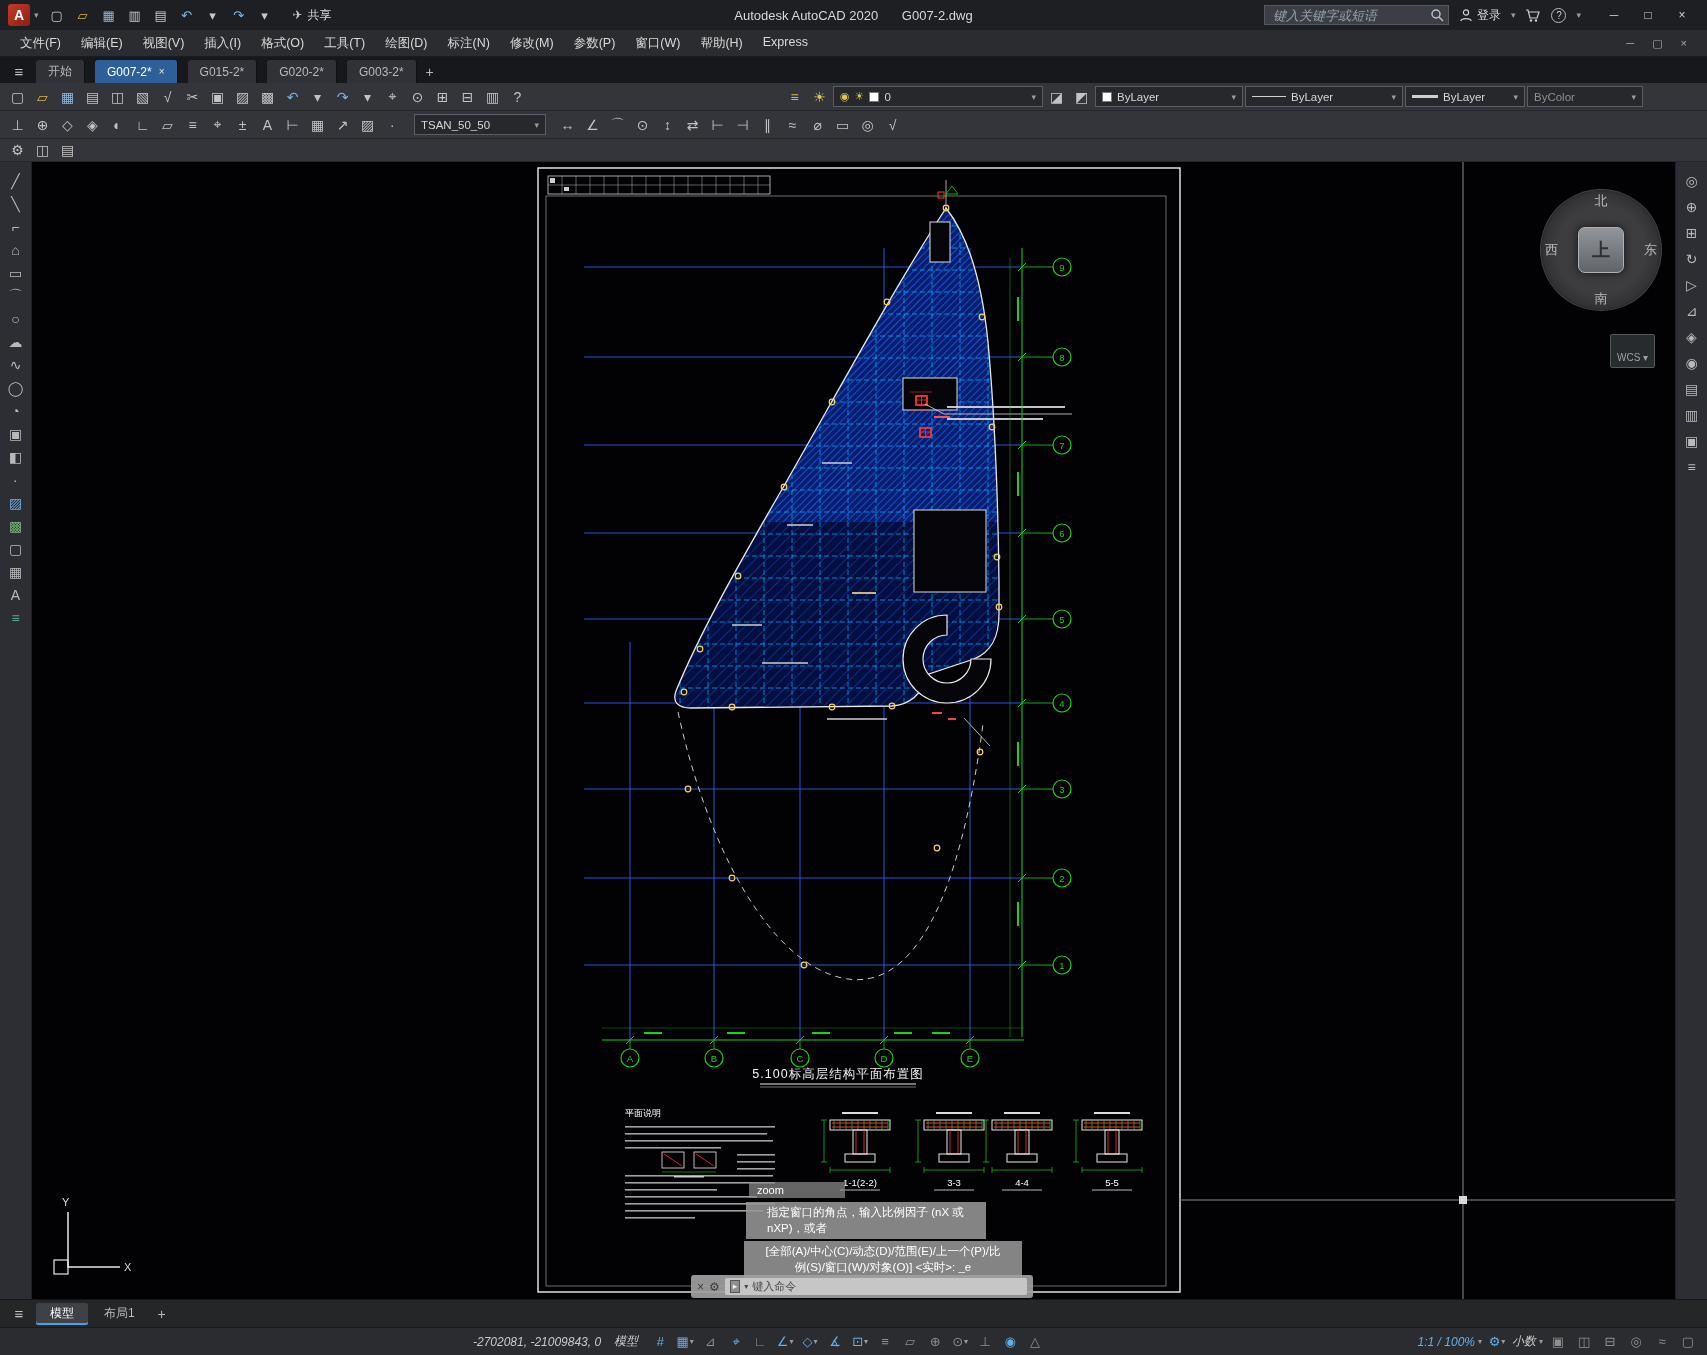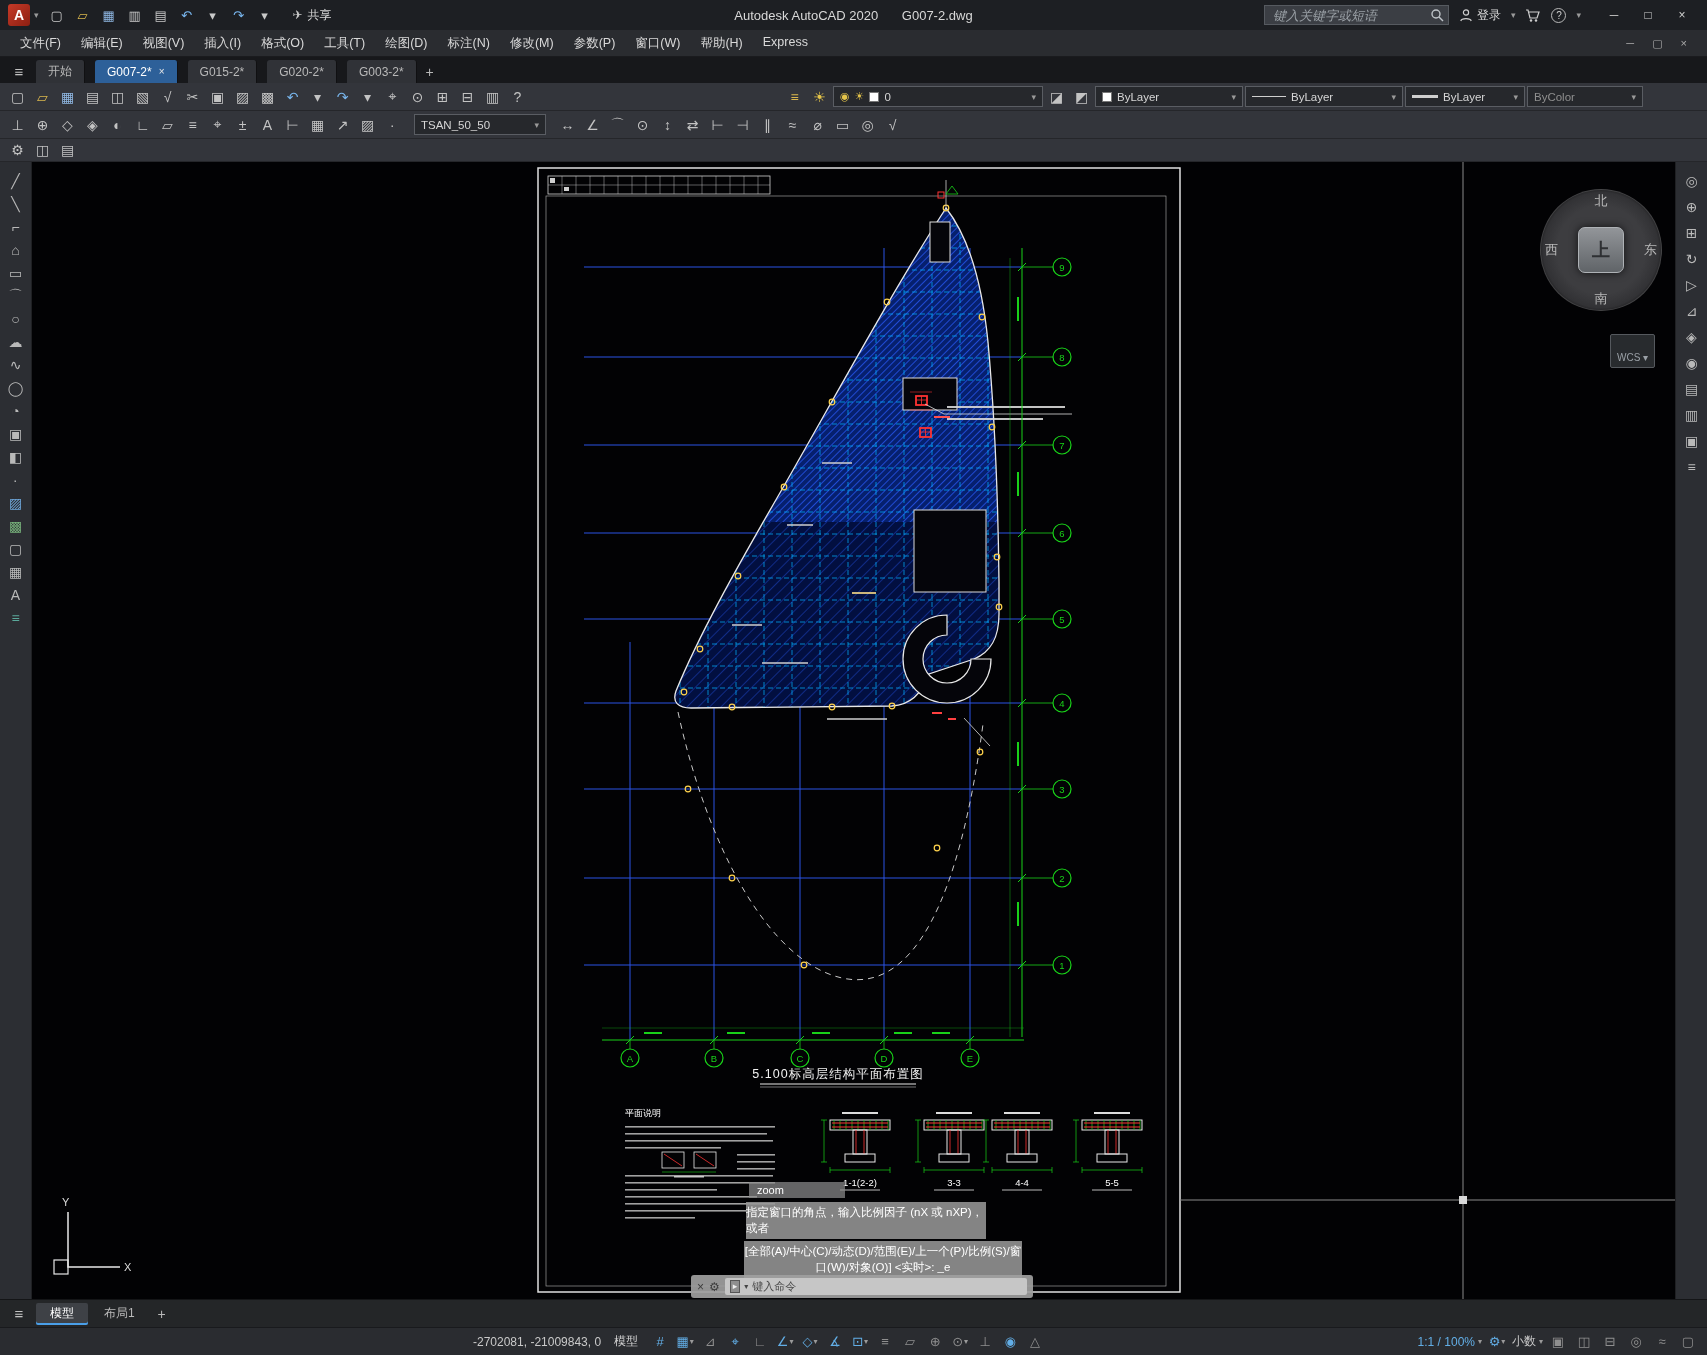--- a/index.html
+++ b/index.html
@@ -65,21 +65,21 @@
   .workspace{flex:none;height:1137px;display:flex;}
   .strip{width:32px;background:#2c2e33;display:flex;flex-direction:column;align-items:center;padding-top:8px;gap:1px;flex:none;}
   .strip.left{border-right:1px solid #1f2023;}
   .strip.right{border-left:1px solid #1f2023;gap:4px;}
   .strip .tbtn{width:24px;height:22px;font-size:14px;color:#b9b9b9;}
   .canvas{position:relative;width:1643px;height:1137px;background:#020204;overflow:hidden;flex:none;}
   .canvas svg{position:absolute;left:0;top:0;}
 
   
   .cmd-echo{position:absolute;left:717px;top:1020px;width:96px;height:16px;background:rgba(140,140,140,.72);color:#fff;font-size:11px;line-height:16px;padding:0 8px;}
-  .cmd-box{position:absolute;background:rgba(150,150,150,.88);color:#fff;font-size:11.5px;line-height:1.35;padding:3px 0;}
+  .cmd-box{position:absolute;background:rgba(150,150,150,.88);color:#fff;font-size:11.5px;line-height:1.35;padding:3px 21px;}
   .cmd-prompt{left:714px;top:1040px;width:240px;}
   .cmd-options{left:712px;top:1079px;width:278px;text-align:center;}
   .cmd-input{position:absolute;left:659px;top:1113px;width:342px;height:23px;background:rgba(160,160,160,.92);border-radius:3px;display:flex;align-items:center;gap:5px;padding:0 6px;}
   .cmd-input .cbtn{color:#3c3c3c;font-size:12px;}
   .cmd-field{flex:1;height:17px;background:#c6c6c6;border-radius:2px;display:flex;align-items:center;gap:4px;padding:0 5px;}
   .cmd-field .pbox{border:1px solid #555;background:#8f8f8f;color:#eee;font-size:9px;line-height:11px;padding:0 2px;}
   .cmd-field .pcaret{color:#444;font-size:8px;}
   .cmd-field .hint{color:#4a4a4a;font-size:11px;}
 
   
@@ -92,21 +92,21 @@
   .nlabel.e{right:5px;top:52px;}
   .knob{position:absolute;left:38px;top:38px;width:46px;height:46px;border-radius:7px;background:linear-gradient(180deg,#929599,#606468);border:1px solid #aeb2b6;box-shadow:0 0 8px rgba(0,0,0,.7);color:#2e3033;font-size:18px;font-weight:bold;display:flex;align-items:center;justify-content:center;}
   .wcs-chip{position:absolute;left:1578px;top:172px;height:16px;line-height:14px;padding:16px 6px;background:rgba(47,50,54,.85);border:1px solid #55595e;border-radius:2px;color:#9aa0a6;font-size:10px;}
 
   
   .modelbar{height:28px;background:#242628;display:flex;align-items:center;padding:0 4px;gap:2px;flex:none;border-top:1px solid #141517;}
   .mtab{height:22px;padding:0 14px;display:flex;align-items:center;color:#b9b9b9;font-size:12px;background:transparent;border-radius:2px;}
   .mtab.active{background:#3e4146;color:#fff;box-shadow:inset 0 -2px 0 #4a9fe8;}
 
   
-  .statusbar{height:28px;background:#2a2c30;display:flex;align-items:center;padding:0 8px;gap:3px;flex:none;border-top:1px solid #191a1d;}
+  .statusbar{height:28px;background:#2a2c30;display:flex;align-items:center;padding:0 8px;gap:3px;flex:none;border-top:1px solid #191a1d;font-style:italic;}
   .sb-spacer{width:462px;flex:none;}
   .coords{color:#c9c9c9;font-size:12px;white-space:nowrap;margin-right:10px;}
   .sb-model{color:#d0d0d0;font-size:12px;margin-right:8px;}
   .sbtn{min-width:22px;height:22px;display:flex;align-items:center;justify-content:center;color:#8f8f8f;font-size:13px;border-radius:2px;padding:0 2px;}
   .sbtn.on{color:#62aee6;}
   .sbtn.caret::after{content:"▾";font-size:8px;color:#9a9a9a;margin-left:1px;}
   .sb-right{margin-left:auto;display:flex;align-items:center;gap:4px;}
   .sb-scale{color:#62aee6;font-size:12px;display:flex;align-items:center;gap:3px;white-space:nowrap;}
   .sb-scale::after{content:"▾";font-size:8px;color:#9a9a9a;}
   .sb-units{color:#c9c9c9;font-size:12px;display:flex;align-items:center;gap:3px;}

